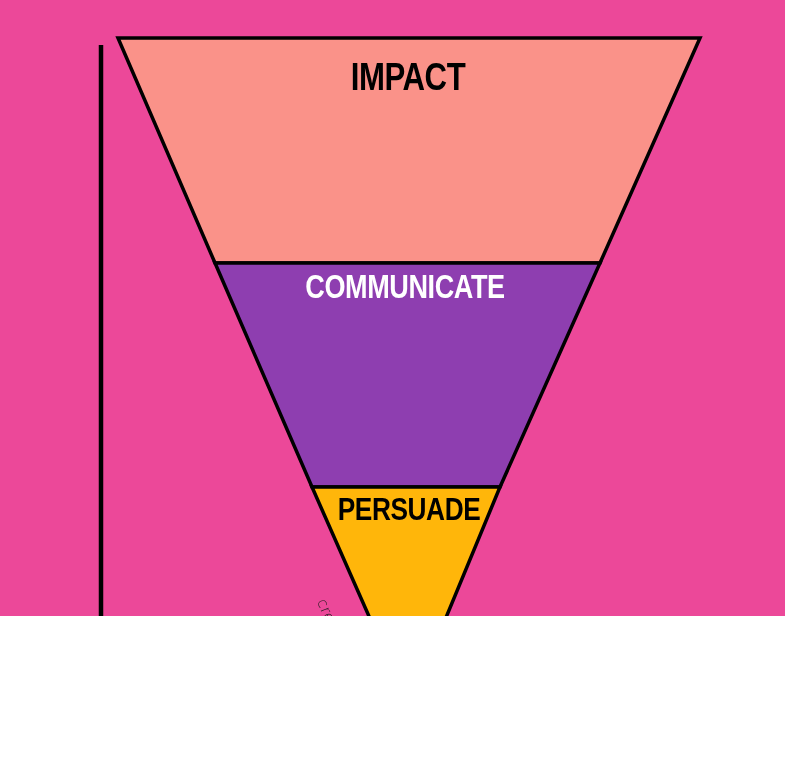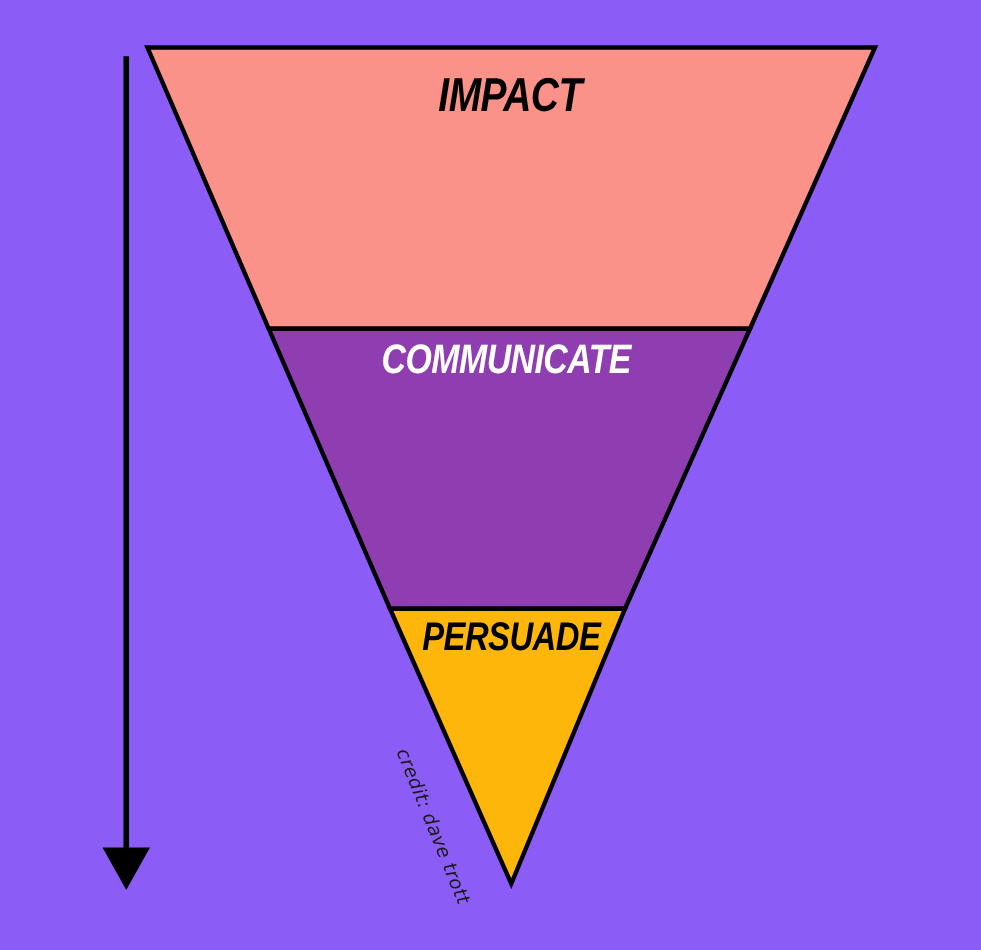--- a/index.html
+++ b/index.html
@@ -7,24 +7,23 @@
     margin: 0;
     padding: 0;
     background: #ffffff;
   }
   body {
     font-family: "Liberation Sans", sans-serif;
   }
   #canvas {
     position: relative;
     width: 785px;
-    height: 760px;
-    background: #8b5cf6;
+    height: 616px;
+    background: #ec4899;
     overflow: hidden;
-    font-style: italic;
   }
   #funnel-svg {
     position: absolute;
     left: 0;
     top: 0;
     width: 785px;
     height: 760px;
   }
   .band-label {
     position: absolute;

